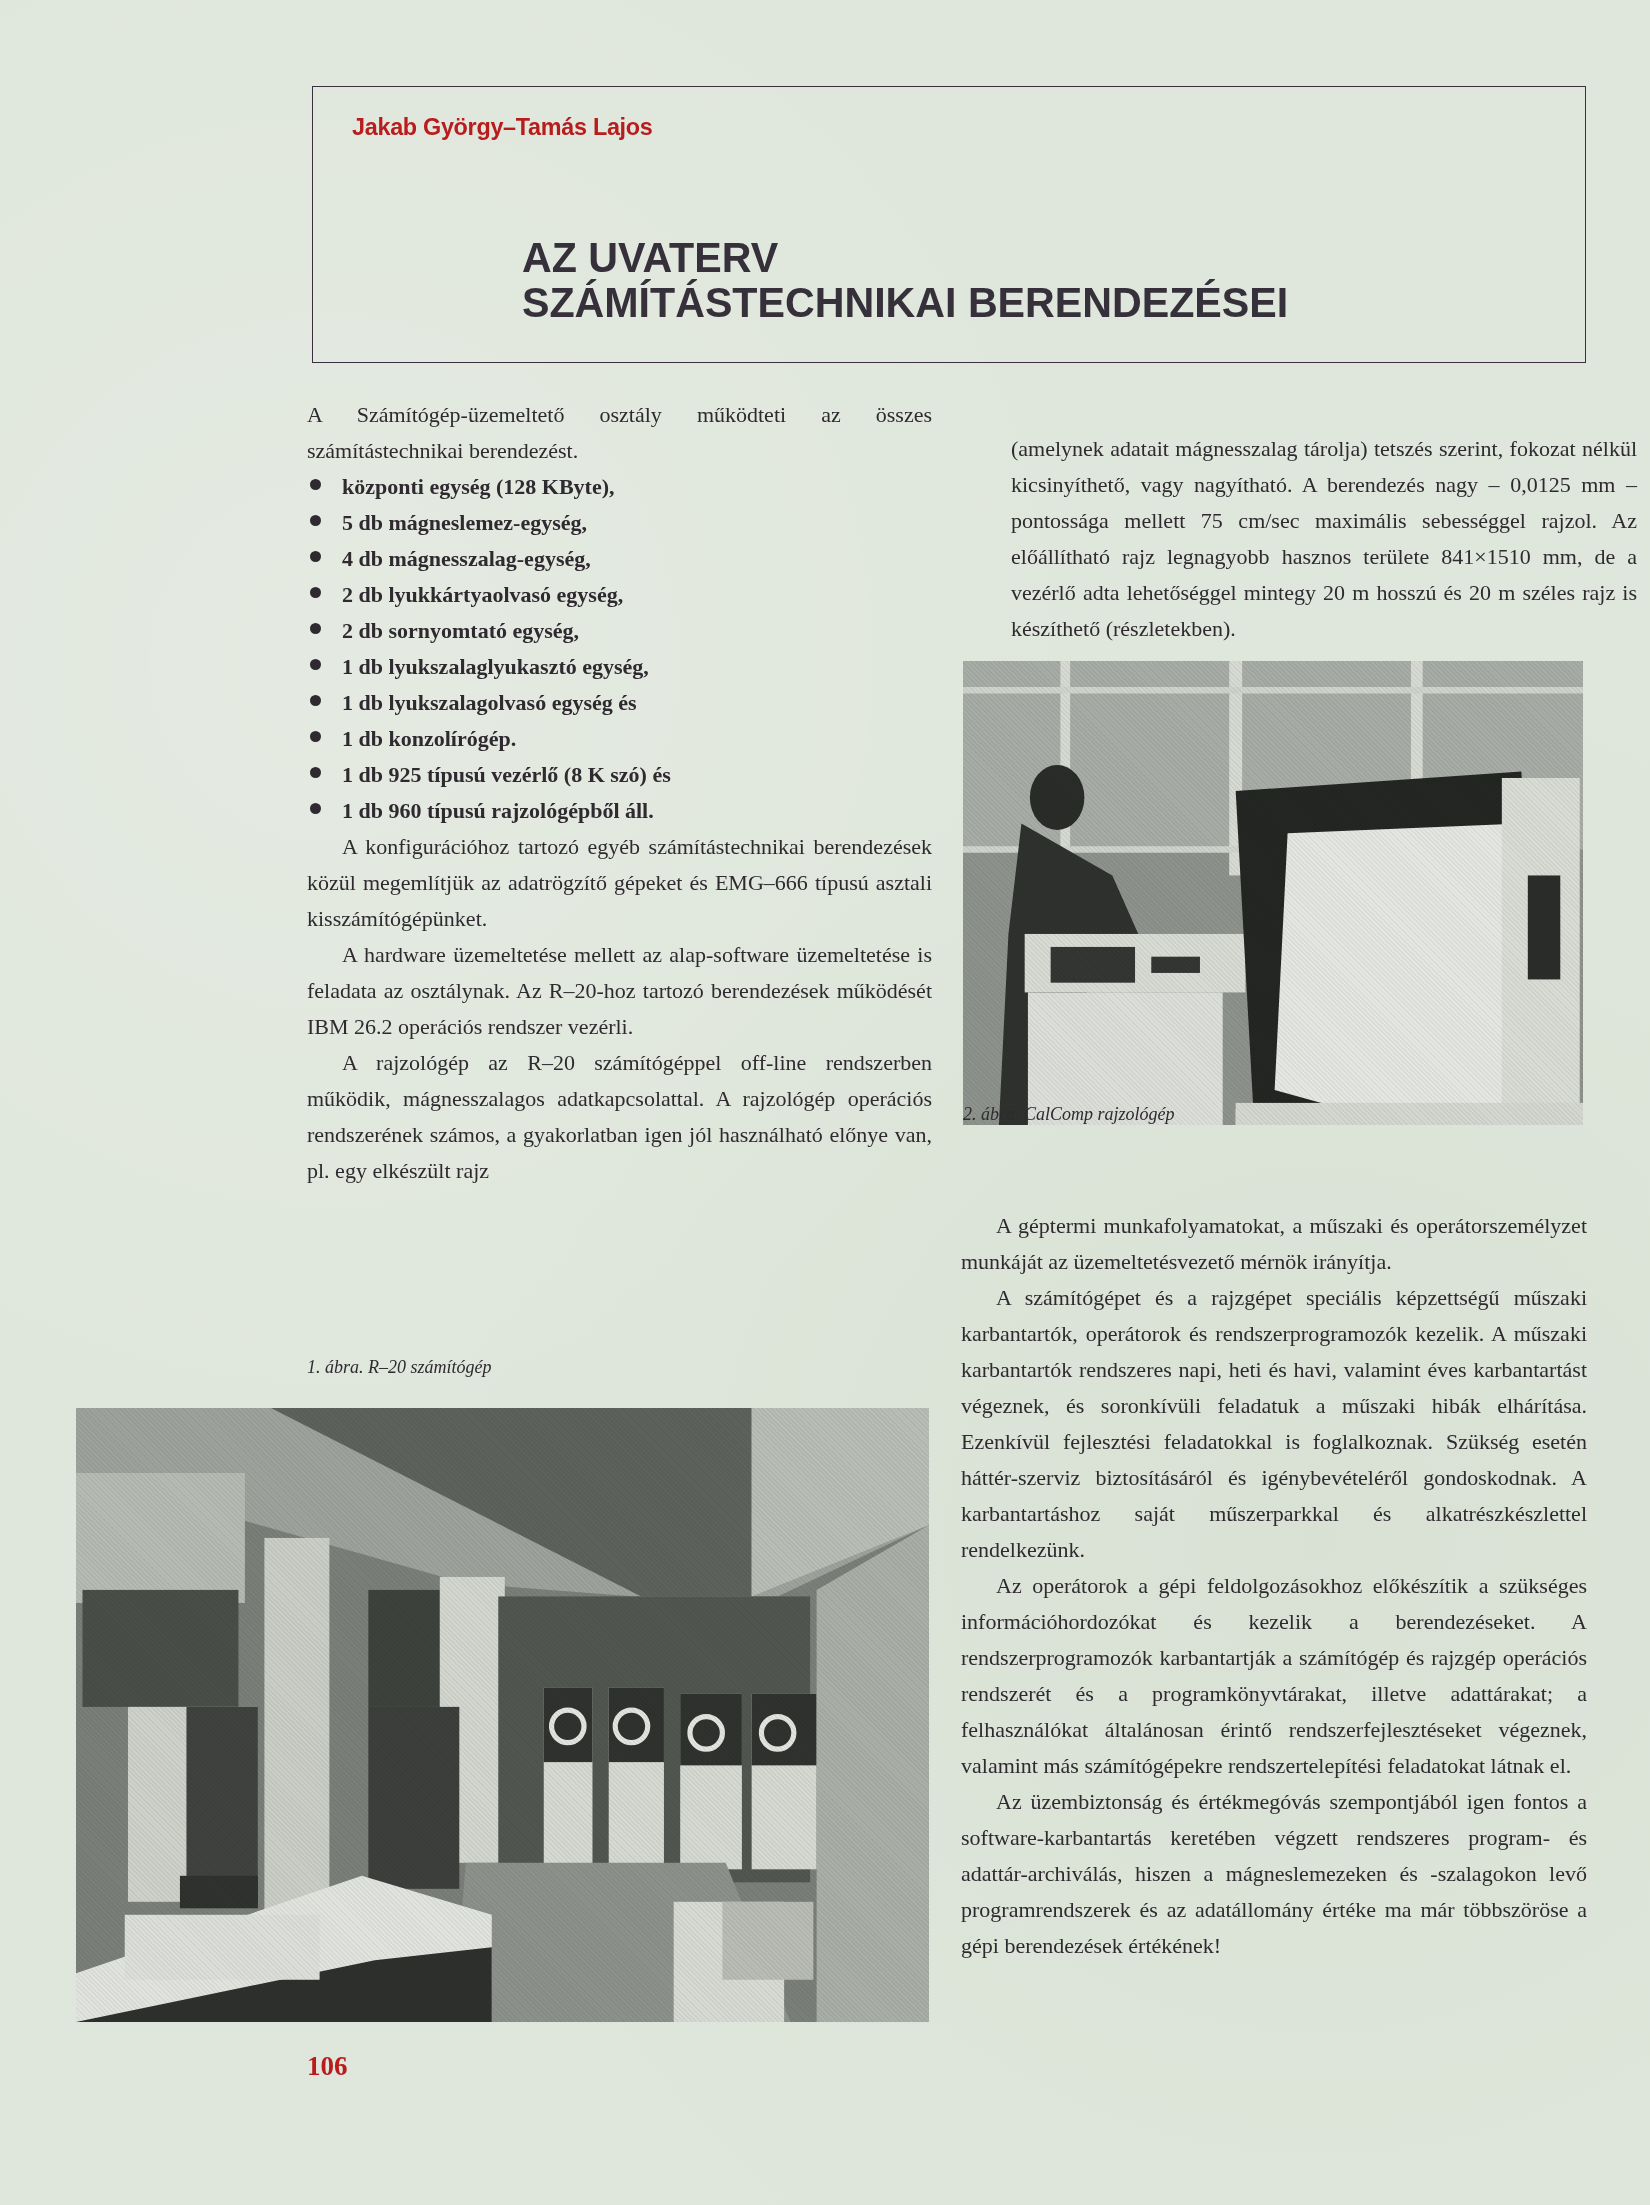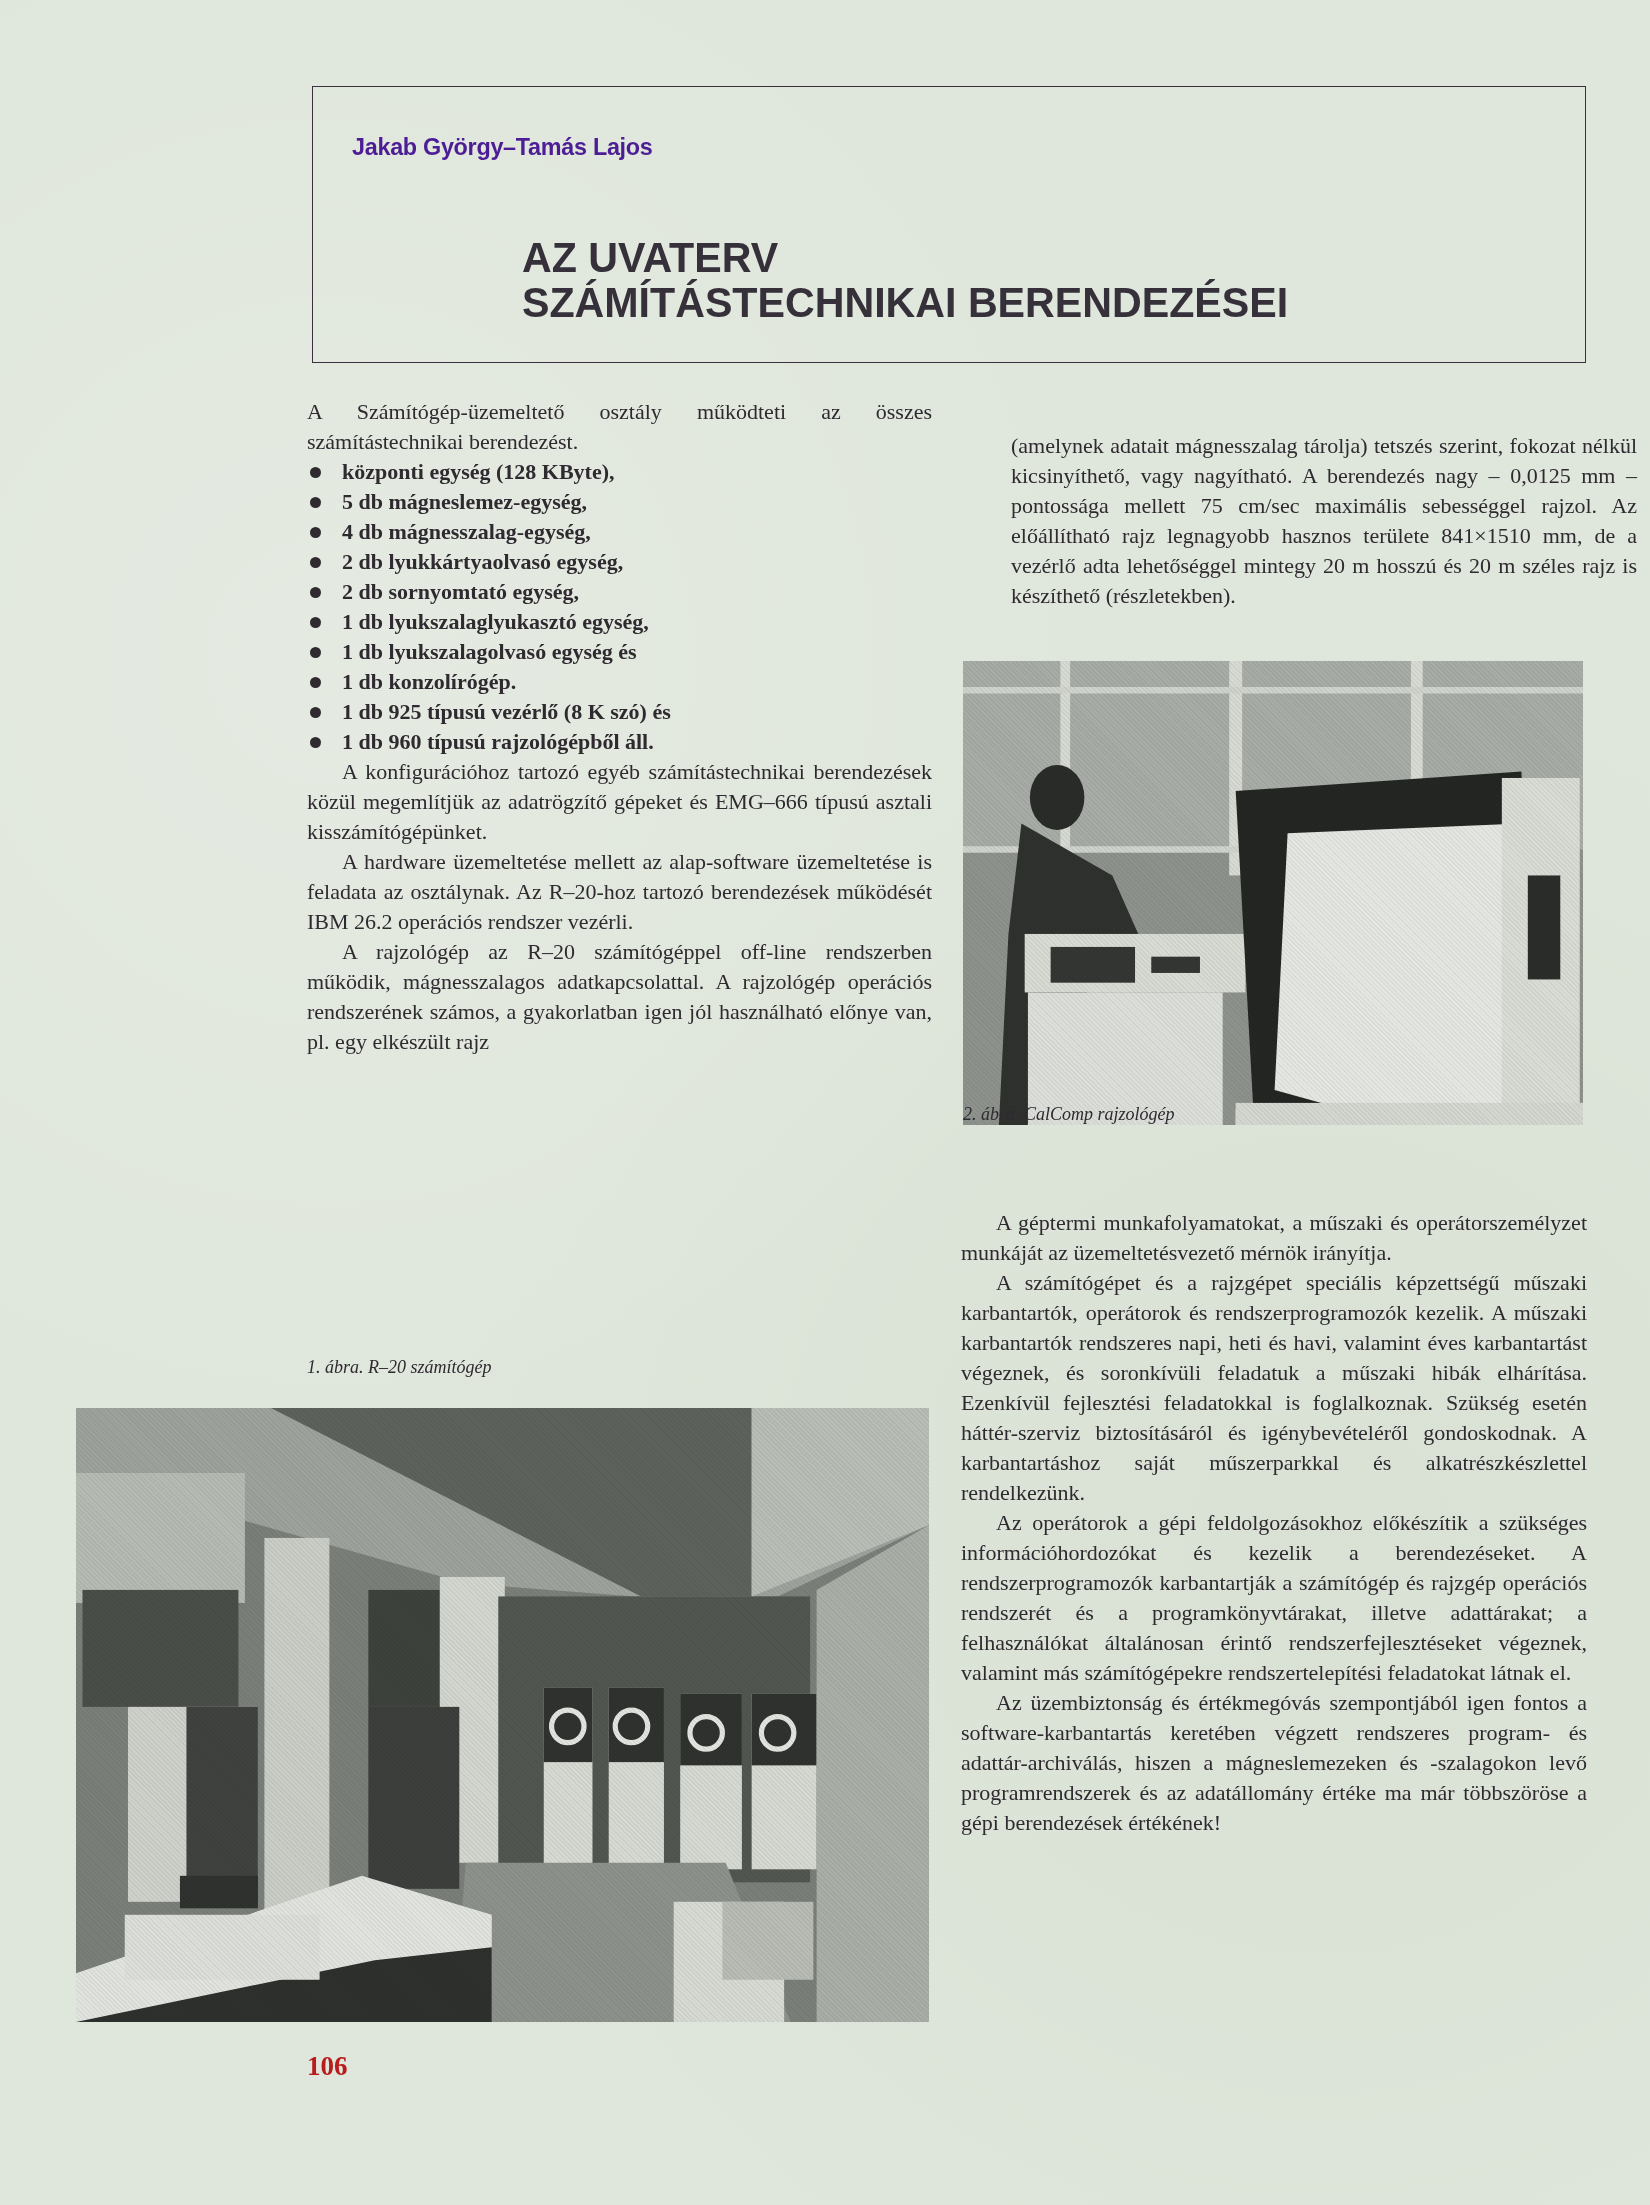--- a/index.html
+++ b/index.html
@@ -17,33 +17,33 @@
   }
   
   .header-box {
     position: absolute; left: 312px; top: 86px; width: 1274px; height: 277px;
     border: 1.9px solid #3a3040; border-left-width: 1.3px;
     box-sizing: border-box;
   }
   .authors {
     position: absolute; left: 39px; top: 27px;
     font-family: "Liberation Sans", sans-serif; font-weight: bold;
-    font-size: 23.4px; letter-spacing: -0.3px; color: #4c1d95; margin-top: 20px;
+    font-size: 23.4px; letter-spacing: -0.3px; color: #b91c1c;
   }
   .title {
     position: absolute; left: 209px; top: 148px;
     font-family: "Liberation Sans", sans-serif; font-weight: bold;
     font-size: 42px; line-height: 45px; color: #35303a;
     transform: scaleX(0.98); transform-origin: left top;
   }
   .title div { white-space: nowrap; }
 
   
   .col {
-    position: absolute; font-size: 22px; line-height: 30px;
+    position: absolute; font-size: 22px; line-height: 36px;
     text-align: justify; color: #2e2a30;
   }
   .col-left { left: 307px; top: 397px; width: 625px; }
   .col-right-top { left: 1011px; top: 397px; width: 626px; margin-top: 34px; }
   .col-right-bottom { left: 961px; top: 1208px; width: 626px; }
   .col p { margin: 0; text-indent: 0; }
   .col p.ind { text-indent: 35px; }
   .col p.first { text-indent: 0; }
   .bullets { list-style: none; margin: 0; padding: 0; font-weight: bold; }
   .bullets li { position: relative; padding-left: 35px; }

